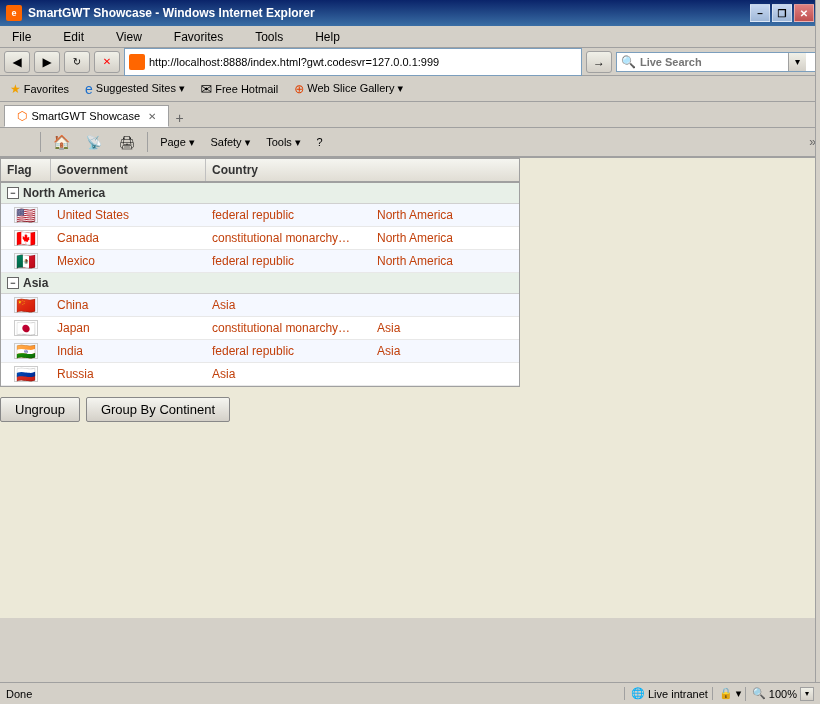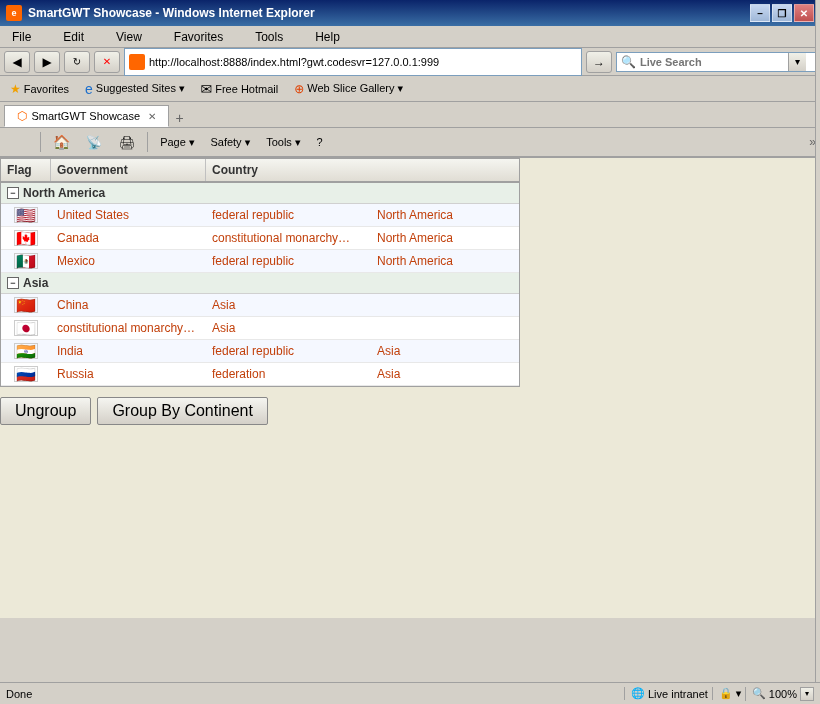--- a/index.html
+++ b/index.html
@@ -342,21 +342,21 @@
       margin-top: 10px;
       display: flex;
       gap: 6px;
     }
     .action-btn {
       padding: 4px 14px;
       background: linear-gradient(to bottom, #f5f5f0, #d4d0c8);
       border: 1px solid #888;
       border-radius: 2px;
       cursor: pointer;
-      font-size: 16px;
+      font-size: 13px;
       color: #000;
     }
 
     
     .status-bar {
       background: #d4d0c8;
       border-top: 1px solid #a0a0a0;
       padding: 2px 6px;
       display: flex;
       align-items: center;
@@ -555,37 +555,37 @@
           <div class="flag-cell">
             <span class="flag">🇨🇳</span>
           </div>
           <div class="data-cell">China</div>
           <div class="data-cell">Asia</div>
         </div>
         <div class="data-row">
           <div class="flag-cell">
             <span class="flag">🇯🇵</span>
           </div>
+          <div class="data-cell">Japan</div>
           <div class="data-cell">constitutional monarchy…</div>
           <div class="data-cell">Asia</div>
         </div>
         <div class="data-row">
           <div class="flag-cell">
             <span class="flag">🇮🇳</span>
           </div>
           <div class="data-cell">India</div>
           <div class="data-cell">federal republic</div>
           <div class="data-cell">Asia</div>
         </div>
         <div class="data-row">
           <div class="flag-cell">
             <span class="flag">🇷🇺</span>
           </div>
           <div class="data-cell">Russia</div>
-          <div class="data-cell">federation</div>
           <div class="data-cell">Asia</div>
         </div>
       </div>
   </div>
 
   <div class="button-row">
     <button class="action-btn">Ungroup</button>
     <button class="action-btn">Group By Continent</button>
   </div>
 

